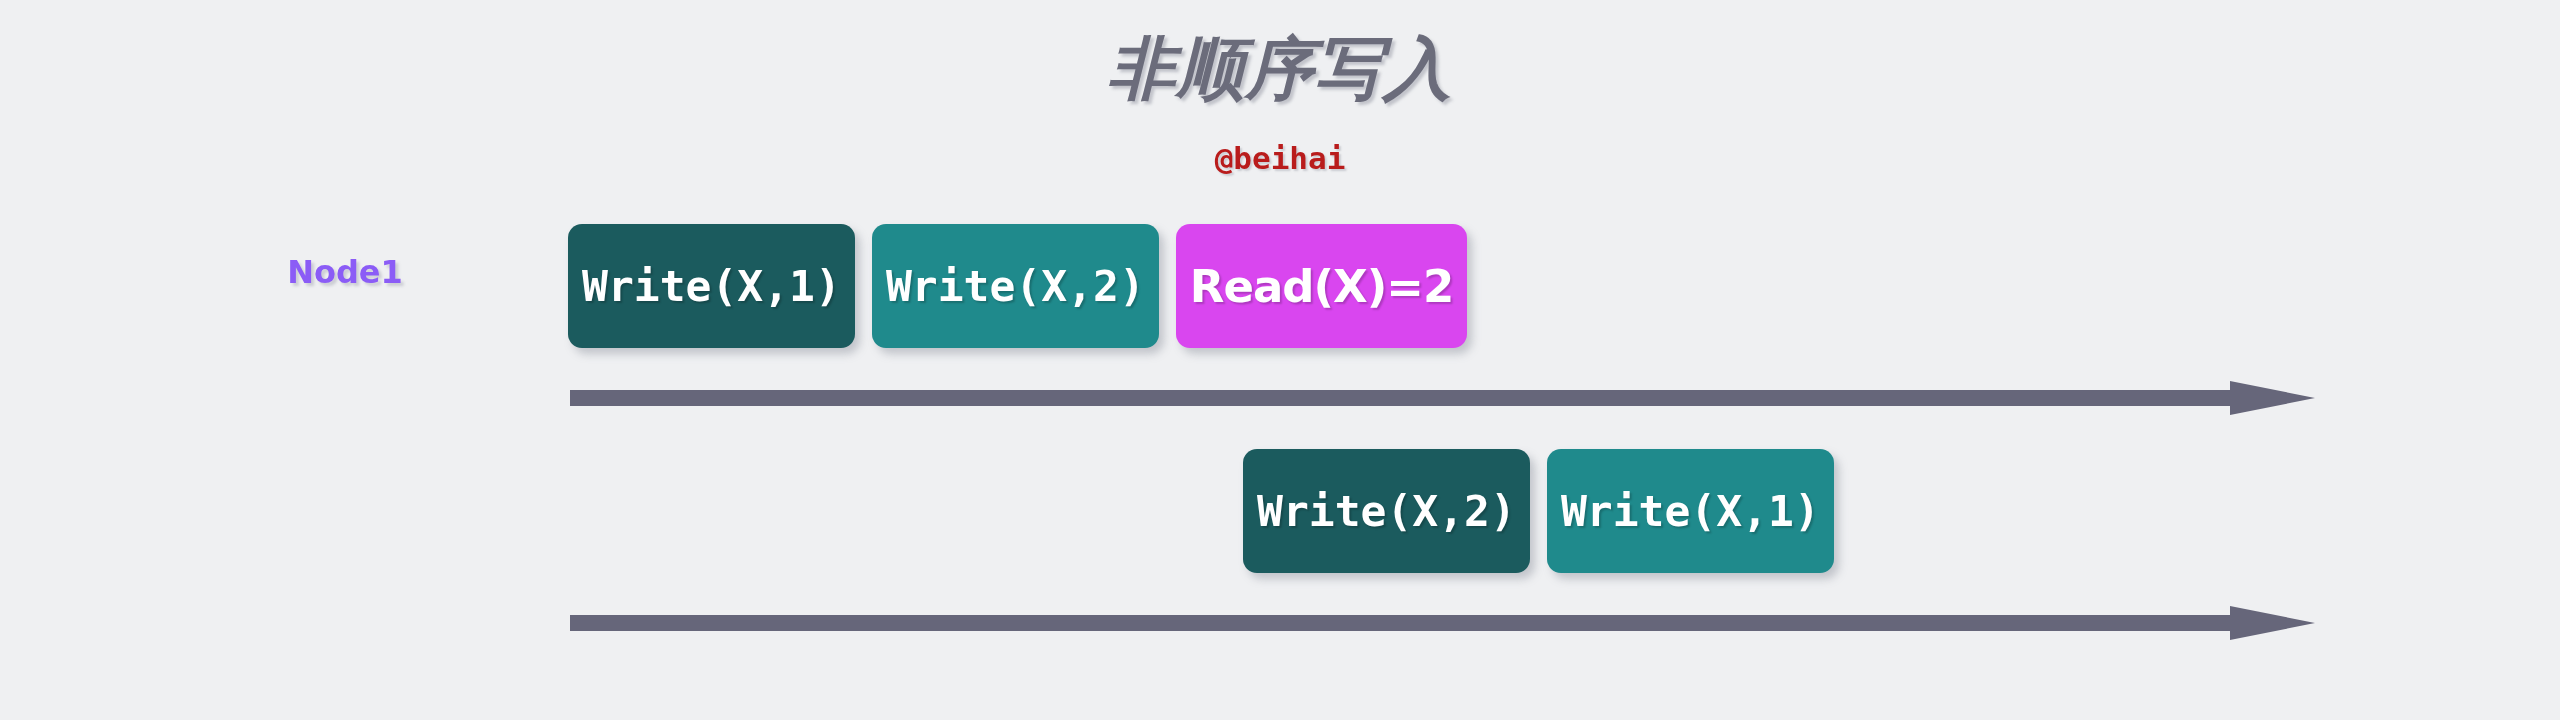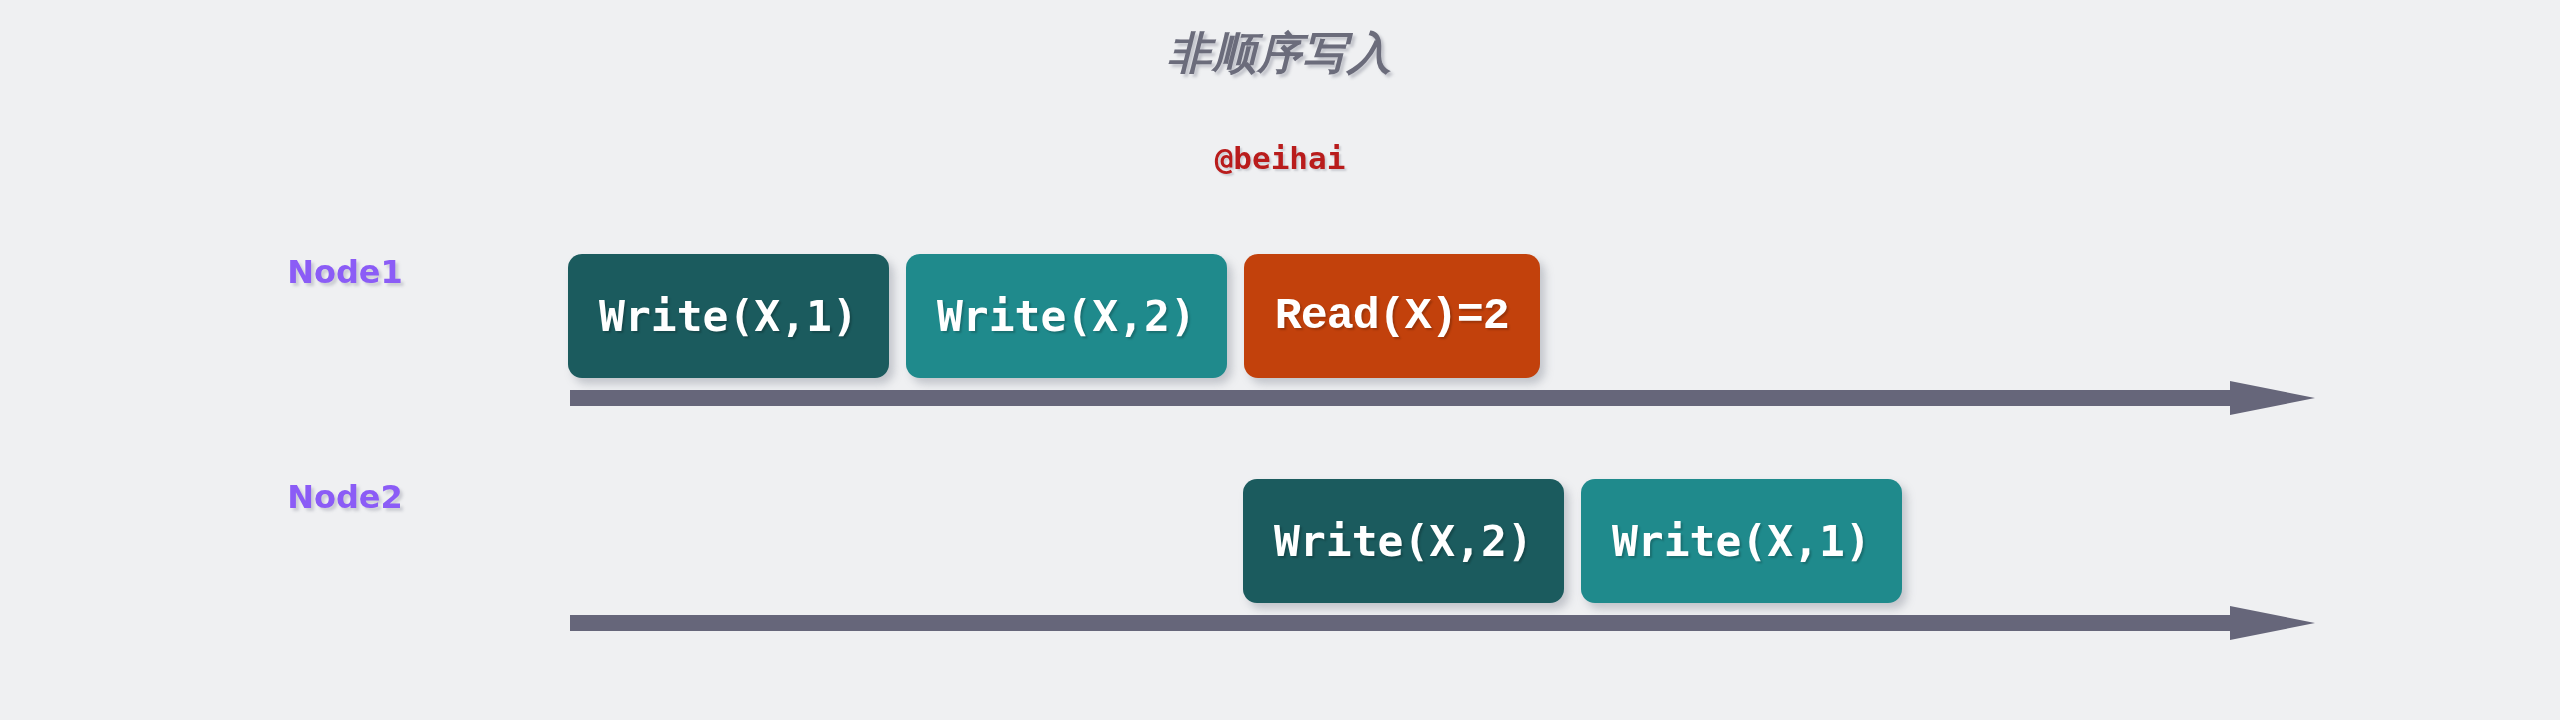--- a/index.html
+++ b/index.html
@@ -22,21 +22,21 @@
   }
 
   
   .title {
     position: absolute;
     left: 0;
     top: 24px;
     width: 2560px;
     text-align: center;
     font-family: "DejaVu Sans", sans-serif;
-    font-size: 44px;
+    font-size: 68px;
     font-weight: 700;
     font-style: italic;
     letter-spacing: 1px;
     color: #6b6c7b;
     text-shadow: 3px 3px 3px rgba(140,143,155,0.45);
     white-space: nowrap;
   }
 
   .subtitle {
     position: absolute;
@@ -88,30 +88,29 @@
   #ops-node1 { left: 568px; }
   #ops-node2 { left: 1243px; }
 
   .op-box {
     height: 124px;
     box-sizing: border-box;
     border-radius: 14px;
     display: flex;
     align-items: center;
     justify-content: center;
-    padding: 0 31px;
+    padding: 0 14px;
     color: #ffffff;
     font-family: "DejaVu Sans Mono", monospace;
     font-size: 43px;
     font-weight: 700;
     letter-spacing: 0px;
     white-space: nowrap;
     box-shadow: 5px 6px 9px rgba(120,125,140,0.38);
     text-shadow: 2px 2px 2px rgba(0,0,0,0.20);
-    margin-top: 30px;
   }
 
   
   .op-box.prop {
     font-family: "DejaVu Sans", sans-serif;
     font-size: 45px;
     letter-spacing: -1px;
   }
 
   
@@ -134,32 +133,31 @@
   <div class="title">非顺序写入</div>
 
   <div class="subtitle">@beihai</div>
 
   <div class="row" id="row-node1">
     <div class="node-label">Node1</div>
 
     <div class="ops" id="ops-node1">
       <div class="op-box" style="background: rgb(27, 91, 94);">Write(X,1)</div>
       <div class="op-box" style="background: rgb(31, 138, 140);">Write(X,2)</div>
-      <div class="op-box prop" style="background: #c2410c; font-family: Liberation Mono, monospace;">Read(X)=2</div>
+      <div class="op-box prop" style="background: #d946ef;">Read(X)=2</div>
     </div>
   </div>
 
   <div class="timeline" id="arrow-node1">
     <svg viewBox="0 0 1745 34" preserveAspectRatio="none">
       <polygon points="0,9 1660,9 1660,0 1745,17 1660,34 1660,25 0,25" fill="#66667a"></polygon>
     </svg>
   </div>
 
   <div class="row" id="row-node2">
-    <div class="node-label">Node2</div>
 
     <div class="ops" id="ops-node2">
       <div class="op-box" style="background: rgb(27, 91, 94);">Write(X,2)</div>
       <div class="op-box" style="background: rgb(31, 138, 140);">Write(X,1)</div>
     </div>
   </div>
 
   <div class="timeline" id="arrow-node2">
     <svg viewBox="0 0 1745 34" preserveAspectRatio="none">
       <polygon points="0,9 1660,9 1660,0 1745,17 1660,34 1660,25 0,25" fill="#66667a"></polygon>

